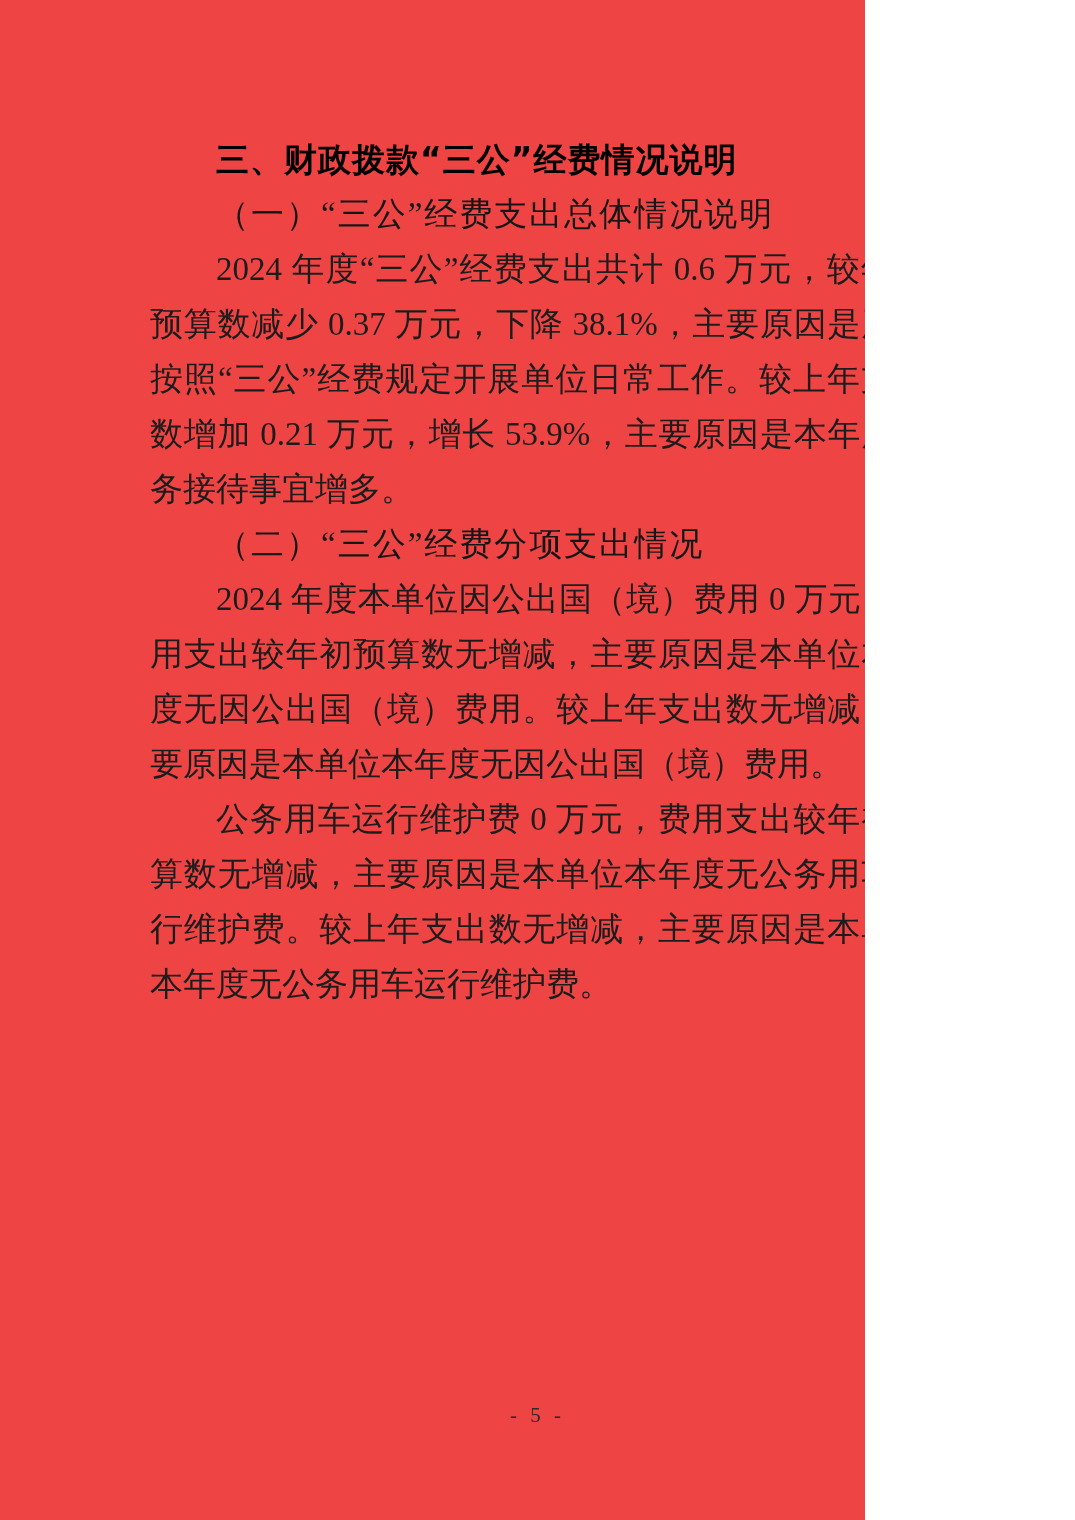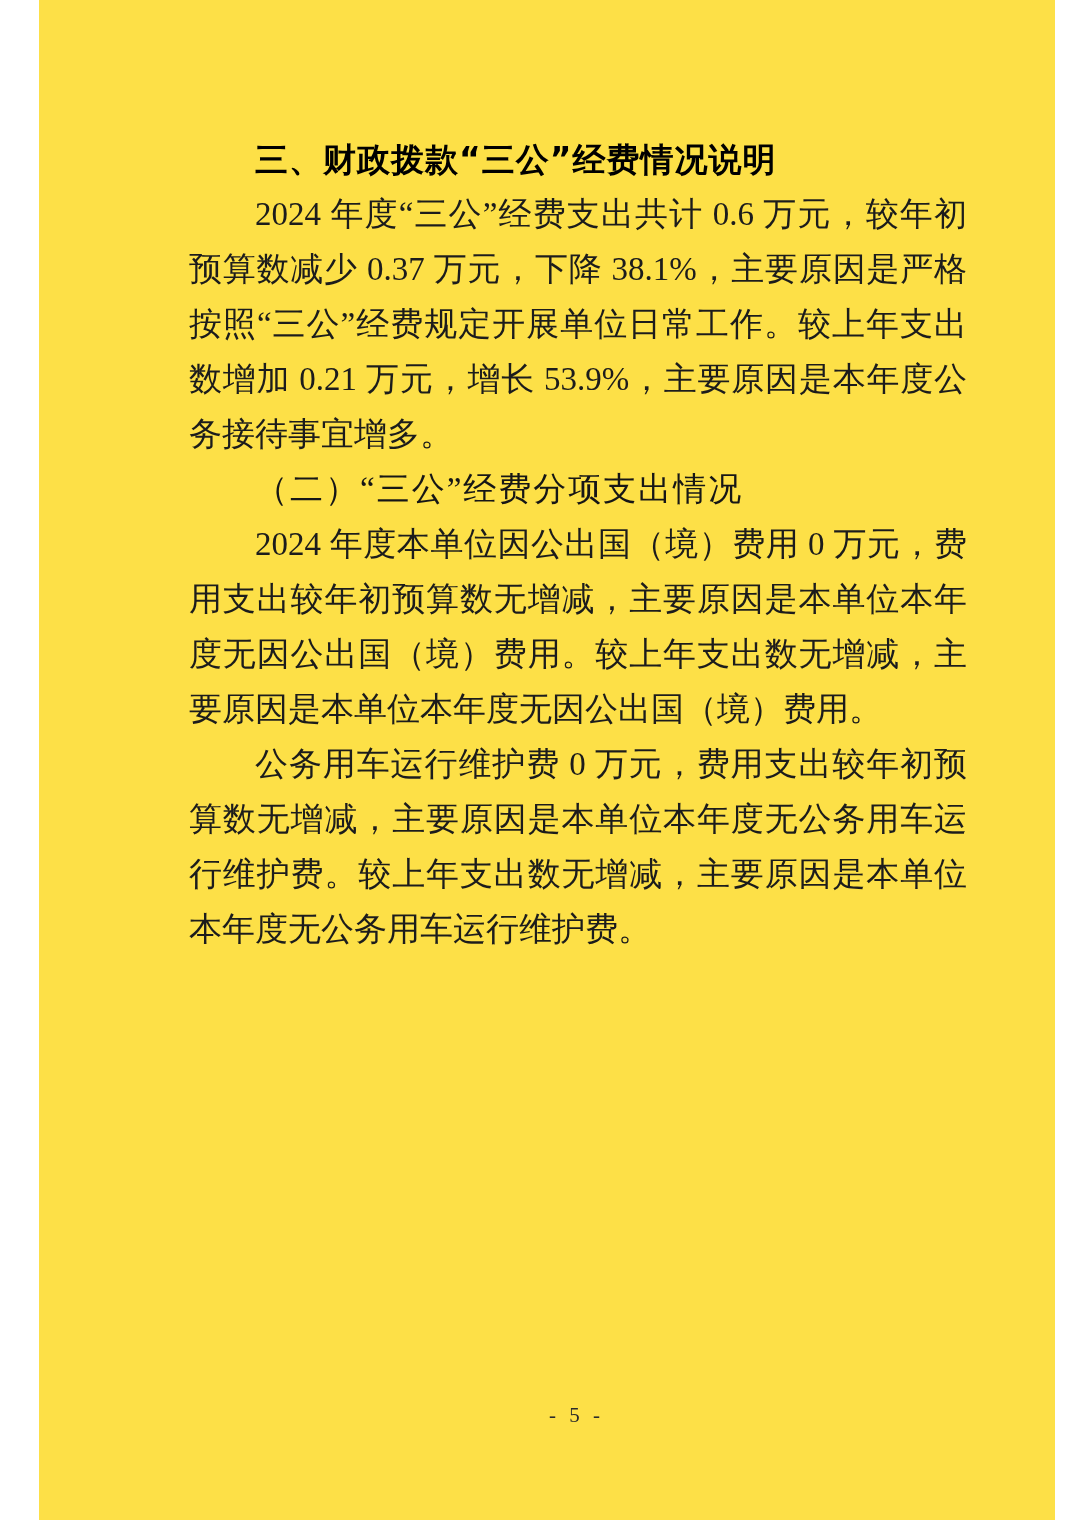--- a/index.html
+++ b/index.html
@@ -8,25 +8,24 @@
     background: #ffffff;
   }
   body {
     width: 1075px;
     height: 1520px;
     position: relative;
     font-family: "Liberation Serif", "DejaVu Serif", serif;
   }
   .page {
     position: relative;
-    width: 1016px;
+    width: 865px;
     height: 1520px;
-    background: #fde047;
+    background: #ef4444;
     overflow: hidden;
-    margin-left: 39px;
   }
   .content {
     position: absolute;
     left: 150px;
     top: 132px;
     width: 778px;
     color: #1c1c1c;
     font-size: 33px;
     line-height: 55px;
   }
@@ -69,19 +68,20 @@
     color: #2b2b2b;
     letter-spacing: 4px;
   }
 </style>
 </head>
 <body>
 
 <div class="page">
   <div class="content">
     <h1 class="h1">三、财政拨款“三公”经费情况说明</h1>
+    <h2 class="h2">（一）“三公”经费支出总体情况说明</h2>
     <p class="para">2024 年度“三公”经费支出共计 0.6 万元，较年初预算数减少 0.37 万元，下降 38.1%，主要原因是严格按照“三公”经费规定开展单位日常工作。较上年支出数增加 0.21 万元，增长 53.9%，主要原因是本年度公务接待事宜增多。</p>
     <h2 class="h2">（二）“三公”经费分项支出情况</h2>
     <p class="para">2024 年度本单位因公出国（境）费用 0 万元，费用支出较年初预算数无增减，主要原因是本单位本年度无因公出国（境）费用。较上年支出数无增减，主要原因是本单位本年度无因公出国（境）费用。</p>
     <p class="para">公务用车运行维护费 0 万元，费用支出较年初预算数无增减，主要原因是本单位本年度无公务用车运行维护费。较上年支出数无增减，主要原因是本单位本年度无公务用车运行维护费。</p>
   </div>
   <div class="footer">- 5 -</div>
 </div>
 
 </body></html>

